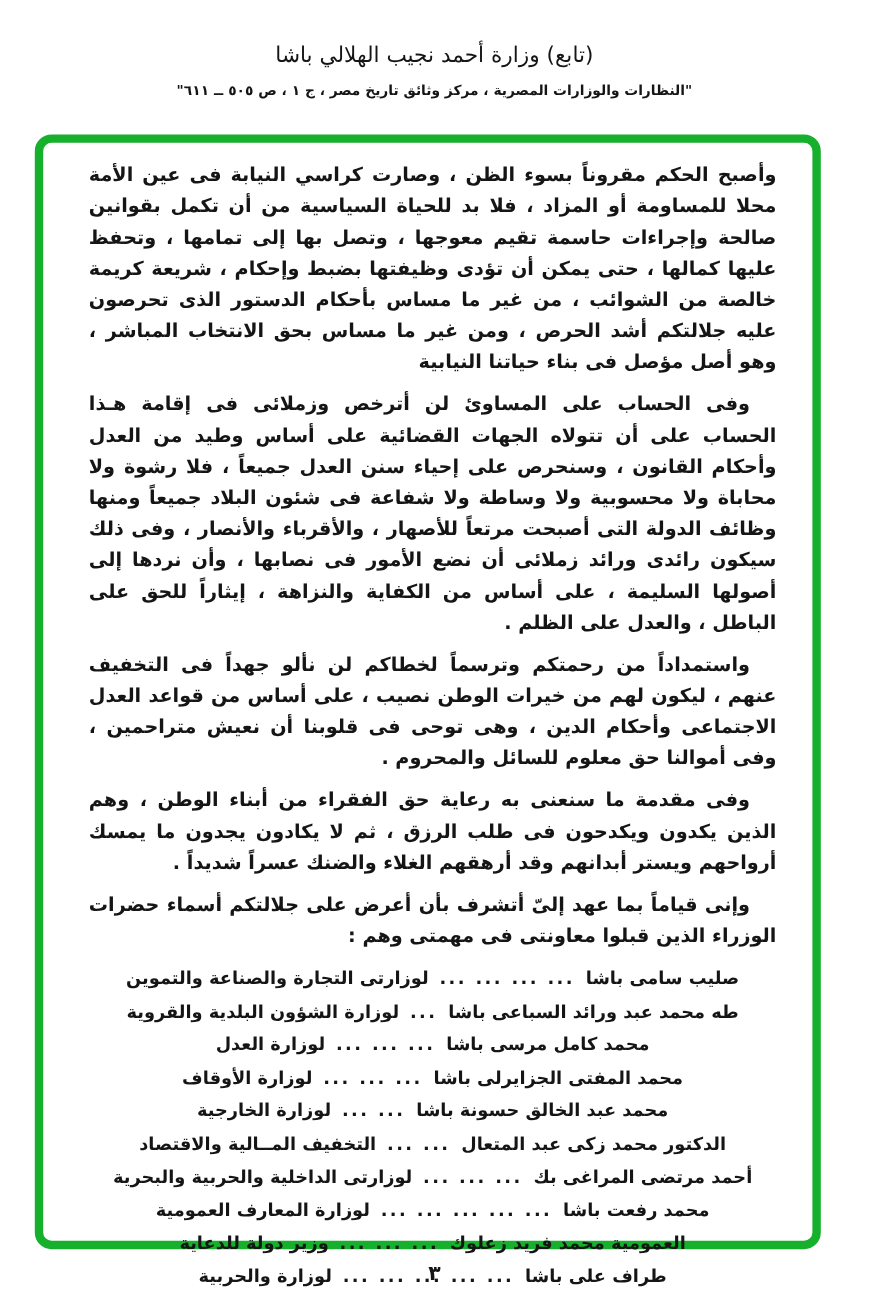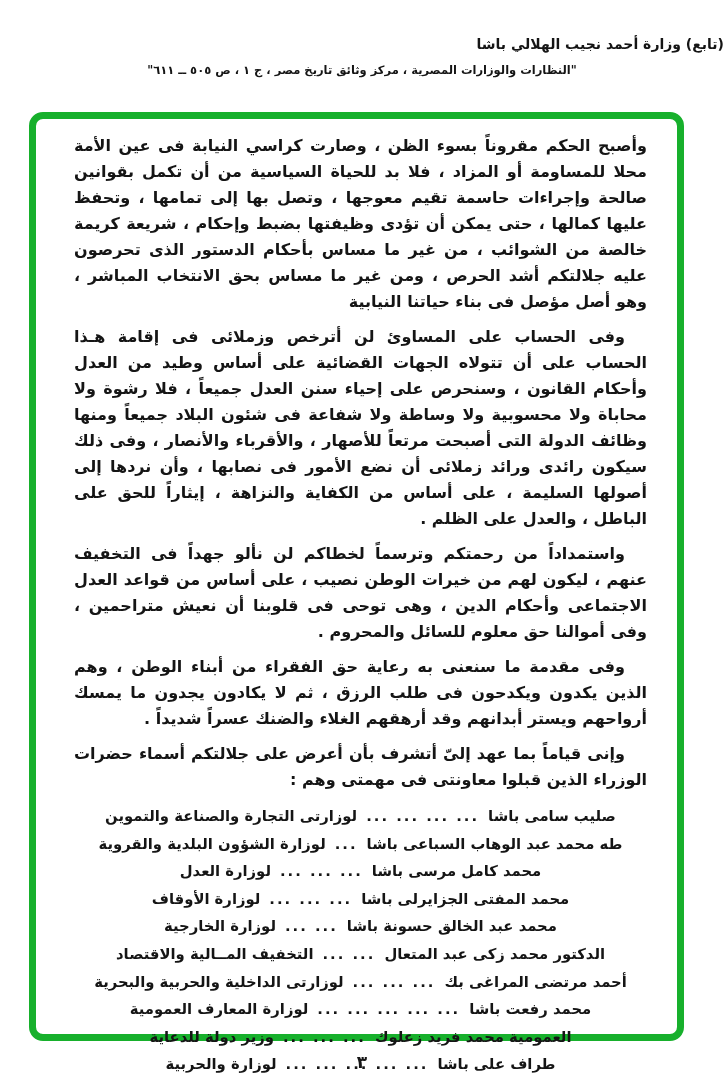--- a/index.html
+++ b/index.html
@@ -15,25 +15,24 @@
   }
   .header {
     position: absolute;
     top: 36px;
     left: 0;
     right: 0;
     text-align: center;
     direction: rtl;
   }
   .doc-title {
-    font-size: 14px;
-    font-weight: bold;
+    font-size: 18px;
+    font-weight: normal;
     margin: 0 0 11px 0;
     letter-spacing: 0.5px;
-    text-align: right;
   }
   .doc-source {
     font-size: 11.5px;
     font-weight: bold;
   }
   .frame {
     position: absolute;
     top: 112px;
     left: 29px;
     width: 655px;
@@ -92,21 +91,21 @@
     <p class="para indent">وفى مقدمة ما سنعنى به رعاية حق الفقراء من أبناء الوطن ، وهم الذين يكدون ويكدحون فى طلب الرزق ، ثم لا يكادون يجدون ما يمسك أرواحهم ويستر أبدانهم وقد أرهقهم الغلاء والضنك عسراً شديداً .</p>
     <p class="para indent">وإنى قياماً بما عهد إلىّ أتشرف بأن أعرض على جلالتكم أسماء حضرات الوزراء الذين قبلوا معاونتى فى مهمتى وهم :</p>
 
     <div class="ministers">
       <div class="m-row">
         <span>صليب سامى باشا</span>
         <span class="m-dots">... ... ... ...</span>
         <span>لوزارتى التجارة والصناعة والتموين</span>
       </div>
       <div class="m-row">
-        <span>طه محمد عبد الوهاب السباعى باشا</span>
+        <span>طه محمد عبد ورائد السباعى باشا</span>
         <span class="m-dots">...</span>
         <span>لوزارة الشؤون البلدية والقروية</span>
       </div>
       <div class="m-row">
         <span>محمد كامل مرسى باشا</span>
         <span class="m-dots">... ... ...</span>
         <span>لوزارة العدل</span>
       </div>
       <div class="m-row">
         <span>محمد المفتى الجزايرلى باشا</span>

